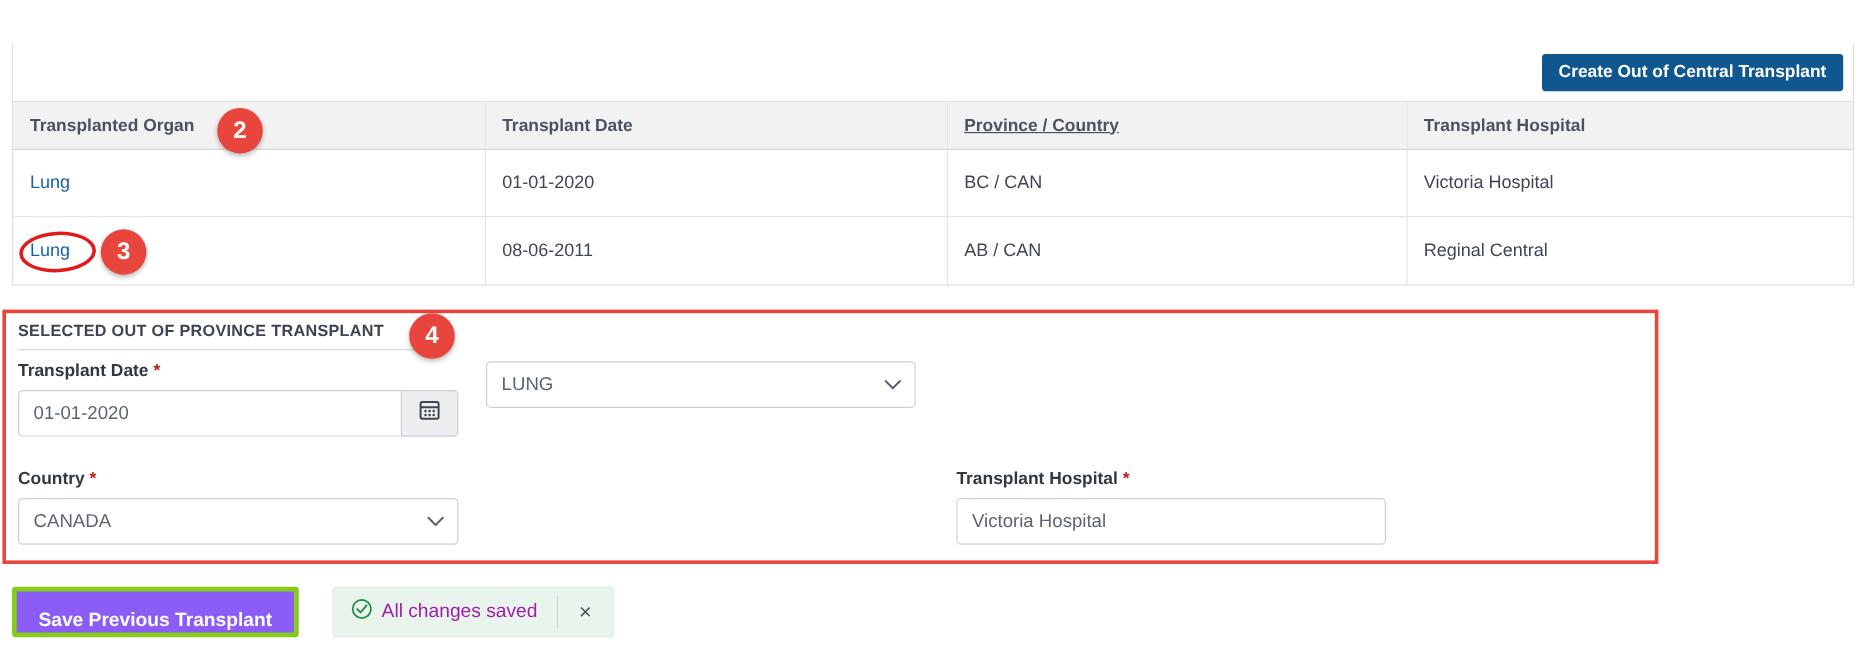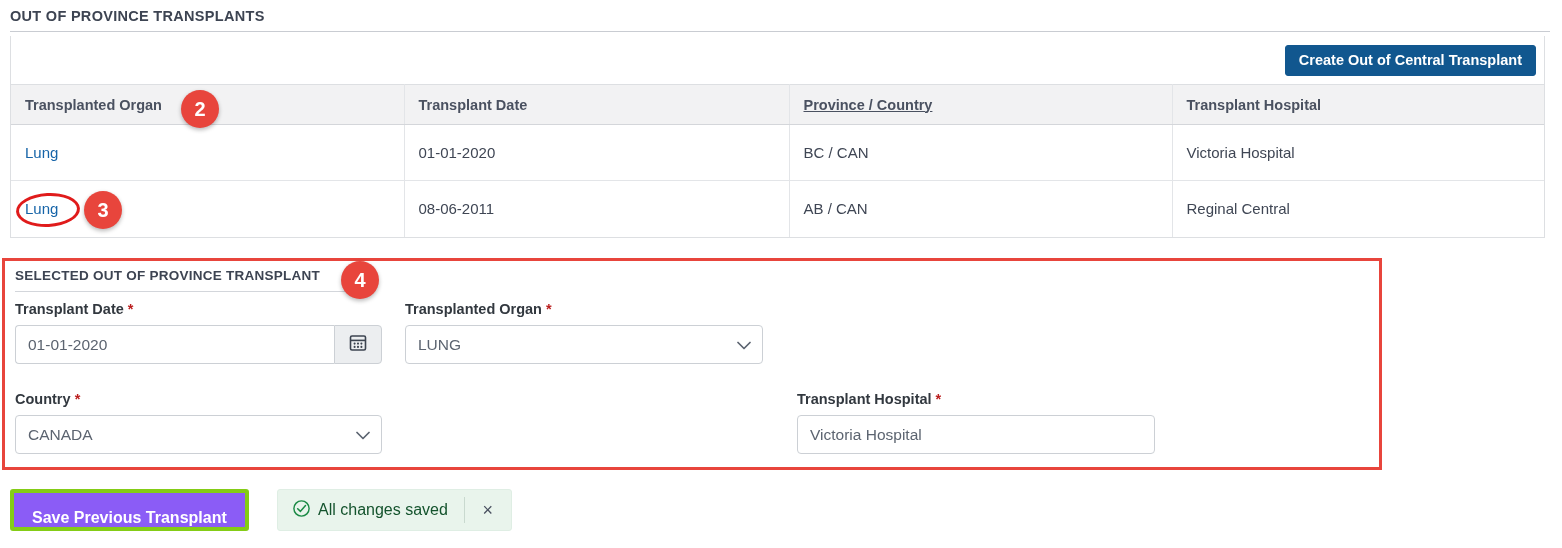--- a/index.html
+++ b/index.html
@@ -207,21 +207,21 @@
     left: 277px; top: 489px;
     height: 42px;
     display: flex; align-items: center;
     background: #e9f4ec;
     border: 1px solid #dfeee4;
     border-radius: 3px;
     padding: 0 0 0 14px;
   }
   .saved-pill .txt {
     font-size: 16px;
-    color: #14532d;
+    color: #a21caf;
     padding: 0 16px 0 7px;
   }
   .saved-sep { width: 1px; height: 26px; background: #c9d9cf; }
   .saved-close {
     width: 46px; height: 100%;
     display: flex; align-items: center; justify-content: center;
     font-size: 18px; color: #4a5160;
     cursor: pointer;
   }
 
@@ -251,24 +251,20 @@
     border-radius: 50%;
     z-index: 35;
     transform: rotate(-3deg);
   }
 </style>
 </head>
 <body>
 
 <div class="page">
 
-  <div class="section-head">
-    <div class="title">OUT OF PROVINCE TRANSPLANTS</div>
-    <div class="rule"></div>
-  </div>
 
   <div class="table-card">
 
     <div class="toolbar">
       <button class="btn-create">Create Out of Central Transplant</button>
     </div>
 
     <table class="op-table">
       <thead>
         <tr>
@@ -322,24 +318,20 @@
               <circle cx="6.6" cy="13.9" r="1.05" fill="#3c4450"></circle>
               <circle cx="10" cy="13.9" r="1.05" fill="#3c4450"></circle>
               <circle cx="13.4" cy="13.9" r="1.05" fill="#3c4450"></circle>
             </svg>
           </span>
         </div>
       </div>
     </div>
 
     <div class="field" style="left:400px; top:40px; width:358px;">
-      <label>
-        <span>Transplanted Organ</span>
-        <span class="req">*</span>
-      </label>
       <div class="sel-wrap">
         <select class="inp">
           <option>LUNG</option>
         </select>
         <span class="chev">
           <svg width="14" height="9" viewBox="0 0 14 9" aria-hidden="true">
             <polyline points="1,1.5 7,7.5 13,1.5" fill="none" stroke="#5c6470" stroke-width="1.7" stroke-linecap="round" stroke-linejoin="round"></polyline>
           </svg>
         </span>
       </div>

